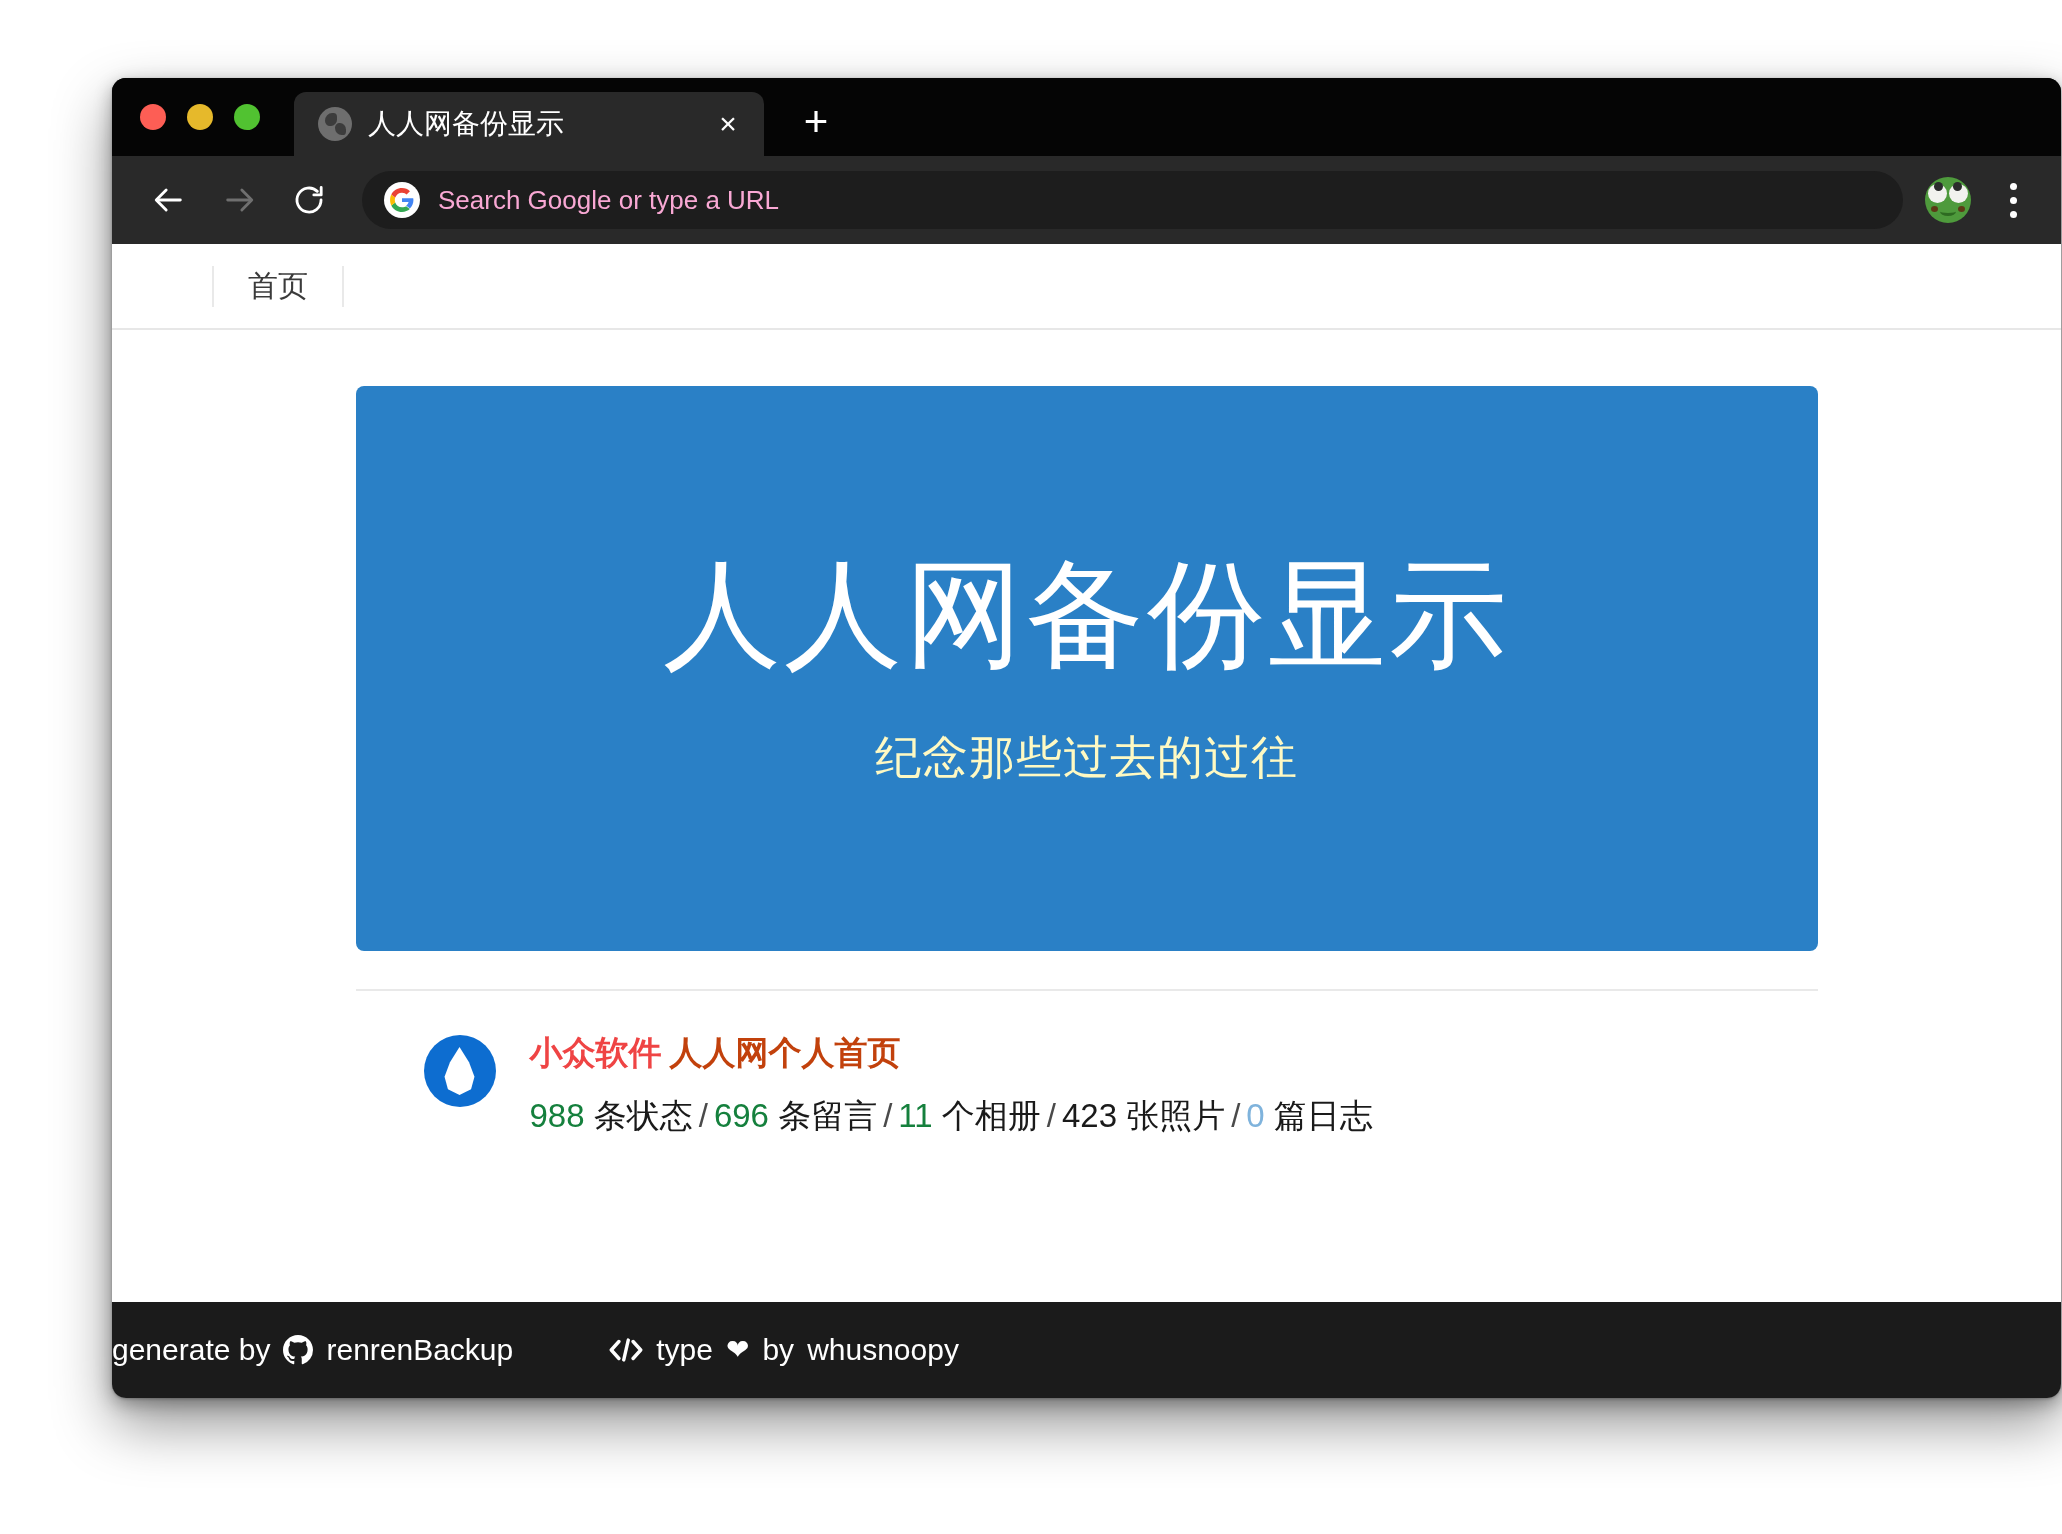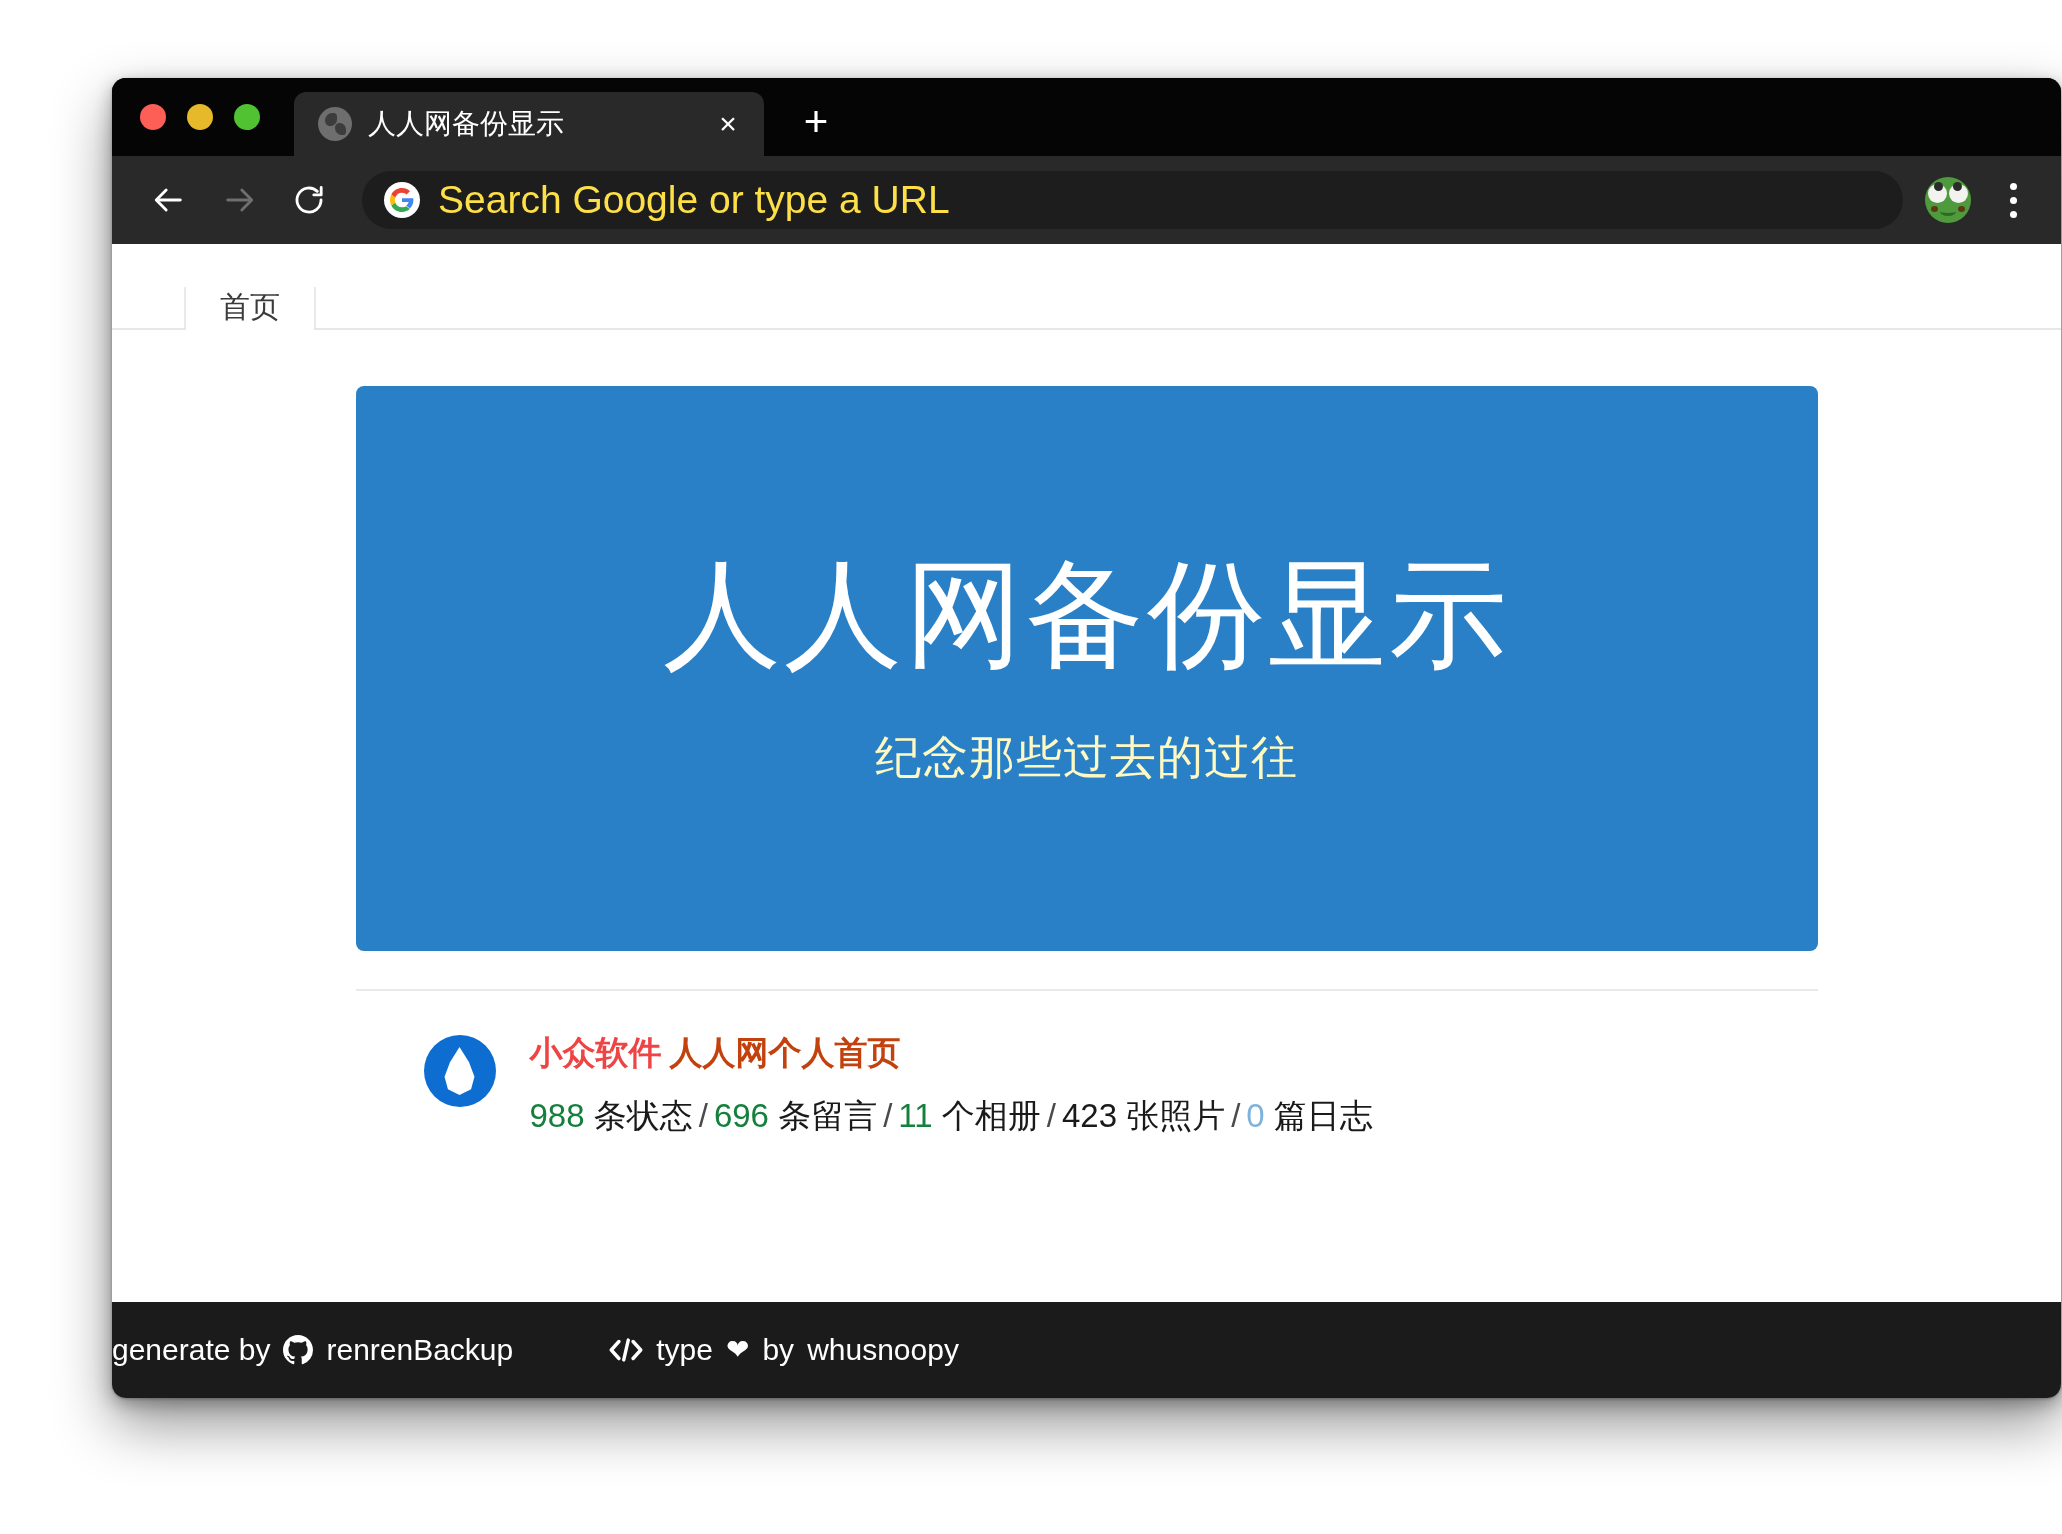--- a/index.html
+++ b/index.html
@@ -176,22 +176,22 @@
     width: 36px; height: 36px;
     flex: 0 0 36px;
     border-radius: 50%;
     background: #ffffff;
     display: flex;
     align-items: center;
     justify-content: center;
   }
 
   #omnibox-placeholder {
-    color: #fde047;
-    font-size: 39px;
+    color: #f9a8d4;
+    font-size: 26px;
     margin-left: 18px;
     white-space: nowrap;
     overflow: hidden;
   }
 
   #profile-avatar {
     width: 46px; height: 46px;
     flex: 0 0 46px;
     border-radius: 50%;
     background: #4e9a3c;
@@ -260,22 +260,22 @@
     flex-direction: column;
   }
 
   
   #site-navbar {
     height: 86px;
     flex: 0 0 86px;
     background: #ffffff;
     border-bottom: 2px solid #e7e7e7;
     display: flex;
-    align-items: flex-end;
-    padding-left: 72px;
+    align-items: center;
+    padding-left: 100px;
   }
   #nav-tab-home {
     display: flex;
     align-items: center;
     justify-content: center;
     padding: 0 34px;
     border-left: 2px solid #e9e9e9;
     border-right: 2px solid #e9e9e9;
     font-size: 30px;
     color: #3b3b3b;

